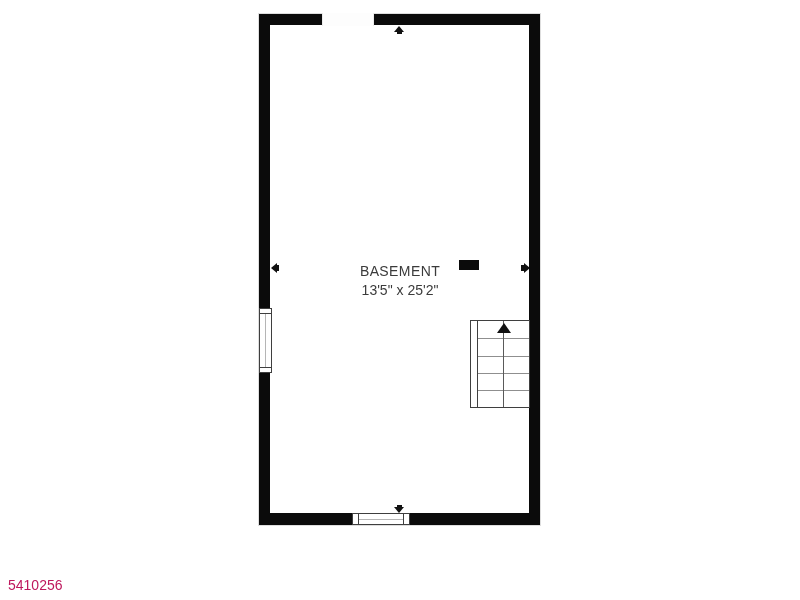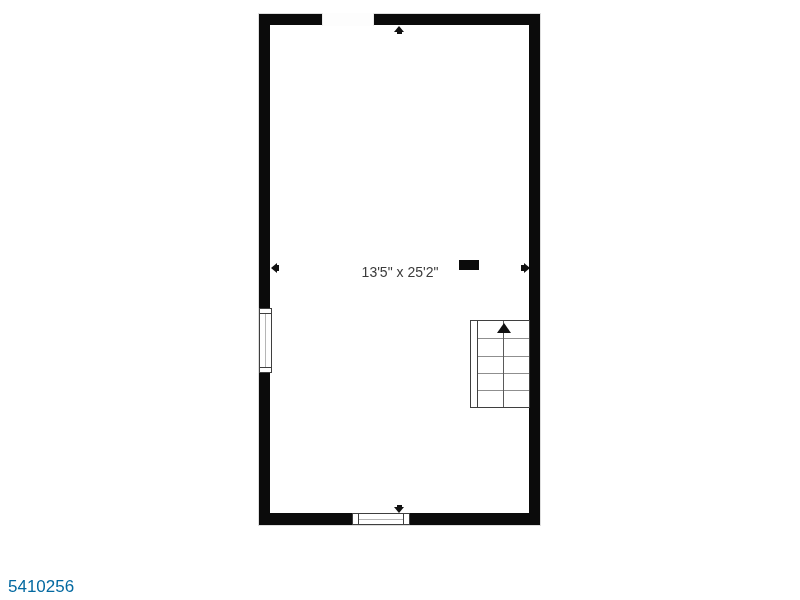--- a/index.html
+++ b/index.html
@@ -63,21 +63,21 @@
   
   .column { position:absolute; left:459px; top:260px; width:20px; height:10px; background:#0b0b0b; }
   
   .room-label-block {
     position:absolute; left:300px; top:262px; width:200px; text-align:center;
     color:#3b3b3b; line-height:18px;
   }
   .room-name { font-size:14px; letter-spacing:0.4px; }
   .room-dims { font-size:14px; margin-top:1px; }
   .listing-id {
-    position:absolute; left:8px; top:577px; font-size:17px; color:#0369a1;
+    position:absolute; left:8px; top:577px; font-size:14px; color:#be185d;
   }
 </style>
 </head>
 <body>
 
 <div class="canvas">
 
   <div class="plan"></div>
 
   <div class="doorway"></div>
@@ -109,18 +109,19 @@
     <div class="tread t2"></div>
     <div class="tread t3"></div>
     <div class="tread t4"></div>
     <div class="walkline"></div>
     <div class="up-arrow"></div>
   </div>
 
   <div class="column"></div>
 
   <div class="room-label-block">
+    <div class="room-name">BASEMENT</div>
     <div class="room-dims">13'5" x 25'2"</div>
   </div>
 
   <div class="listing-id">5410256</div>
 
 </div>
 
 </body></html>

